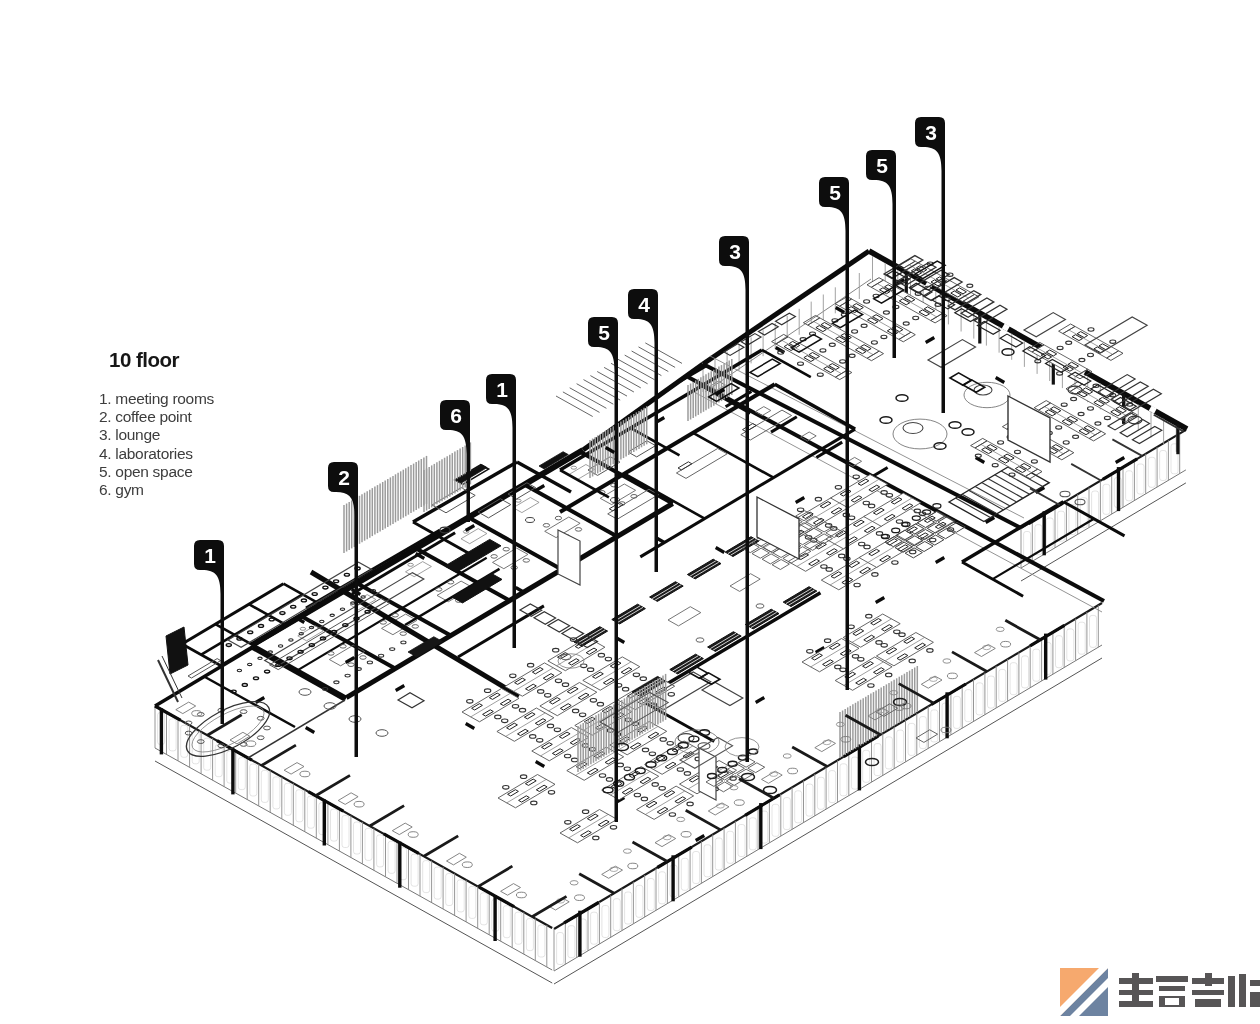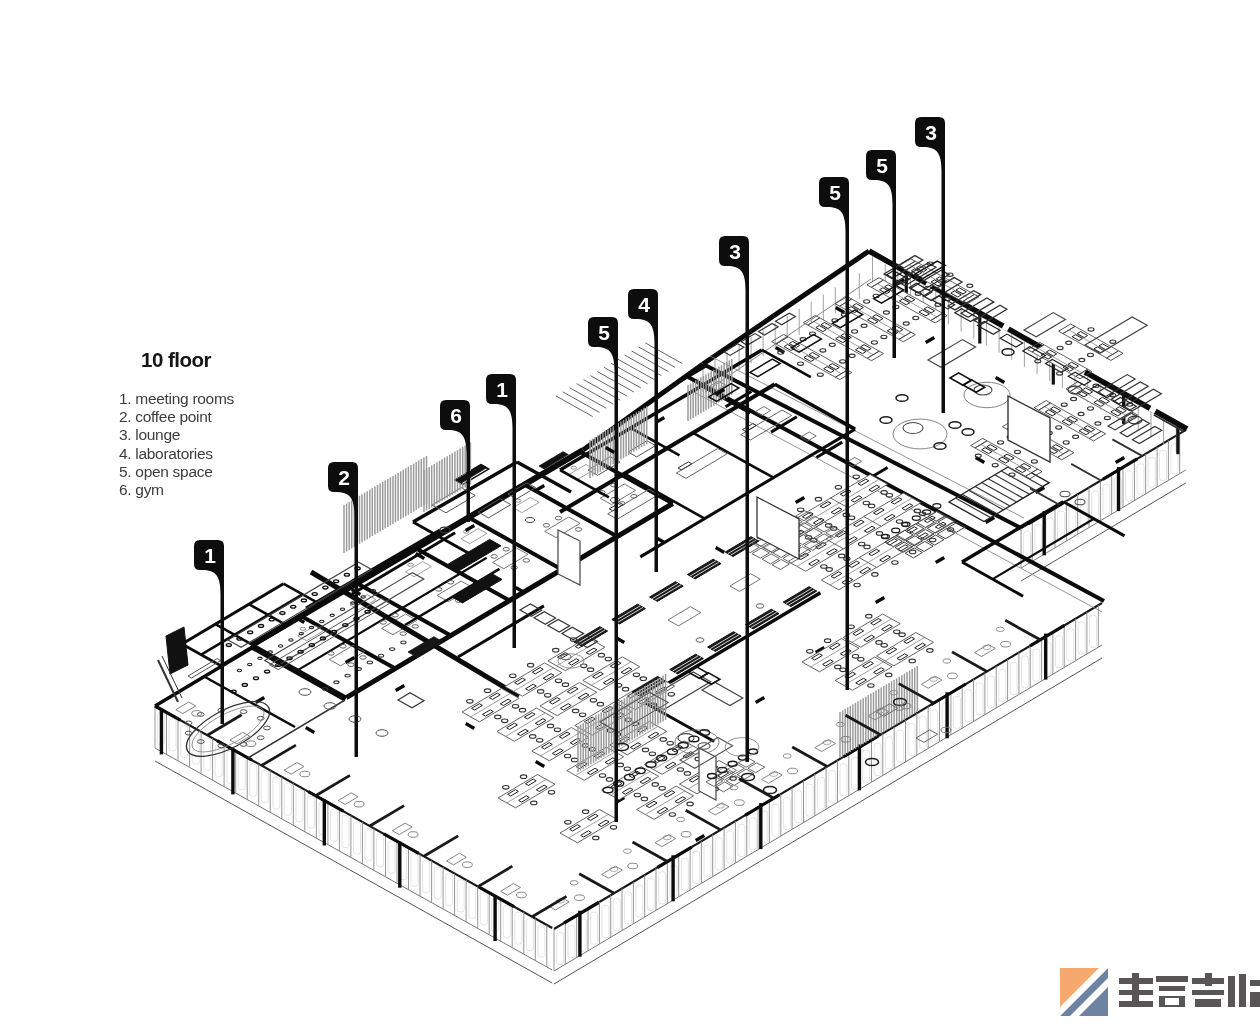--- a/index.html
+++ b/index.html
@@ -1,17 +1,17 @@
 <!DOCTYPE html>
 <html><head><meta charset="utf-8">
 <style>
  html,body{margin:0;padding:0;width:1260px;height:1024px;background:#fff;overflow:hidden;}
  body{font-family:"Liberation Sans", sans-serif;position:relative;}
- .title{position:absolute;left:109px;top:348px;font-size:20.5px;font-weight:bold;color:#161616;letter-spacing:-0.5px;margin-left:32px;}
- .legend{position:absolute;left:119px;top:390px;font-size:15.5px;color:#3d3d3d;line-height:18.2px;letter-spacing:-0.3px;}
+ .title{position:absolute;left:109px;top:348px;font-size:20.5px;font-weight:bold;color:#161616;letter-spacing:-0.5px;}
+ .legend{position:absolute;left:99px;top:390px;font-size:15.5px;color:#3d3d3d;line-height:18.2px;letter-spacing:-0.3px;}
 </style></head>
 <body>
 <svg width="1260" height="1024" viewBox="0 0 1260 1024" style="position:absolute;left:0;top:0">
 <path d="M155.0,706.0 L552.2,928.0" fill="none" stroke="#191919" stroke-width="2.2" stroke-linecap="butt"></path>
 <path d="M155.0,748.0 L552.2,970.0" fill="none" stroke="#666" stroke-width="0.9" stroke-linecap="butt"></path>
 <path d="M155.0,761.0 L552.2,983.0" fill="none" stroke="#555" stroke-width="1.0" stroke-linecap="butt"></path>
 <line x1="155.0" y1="706.0" x2="155.0" y2="748.0" stroke="#8a8a8a" stroke-width="0.9"></line>
 <rect x="157.6" y="712.5" width="7" height="32" rx="2.5" fill="none" stroke="#c8c8c8" stroke-width="0.5"></rect>
 <line x1="166.5" y1="712.4" x2="166.5" y2="754.4" stroke="#8a8a8a" stroke-width="0.9"></line>
 <rect x="169.1" y="718.9" width="7" height="32" rx="2.5" fill="none" stroke="#c8c8c8" stroke-width="0.5"></rect>

